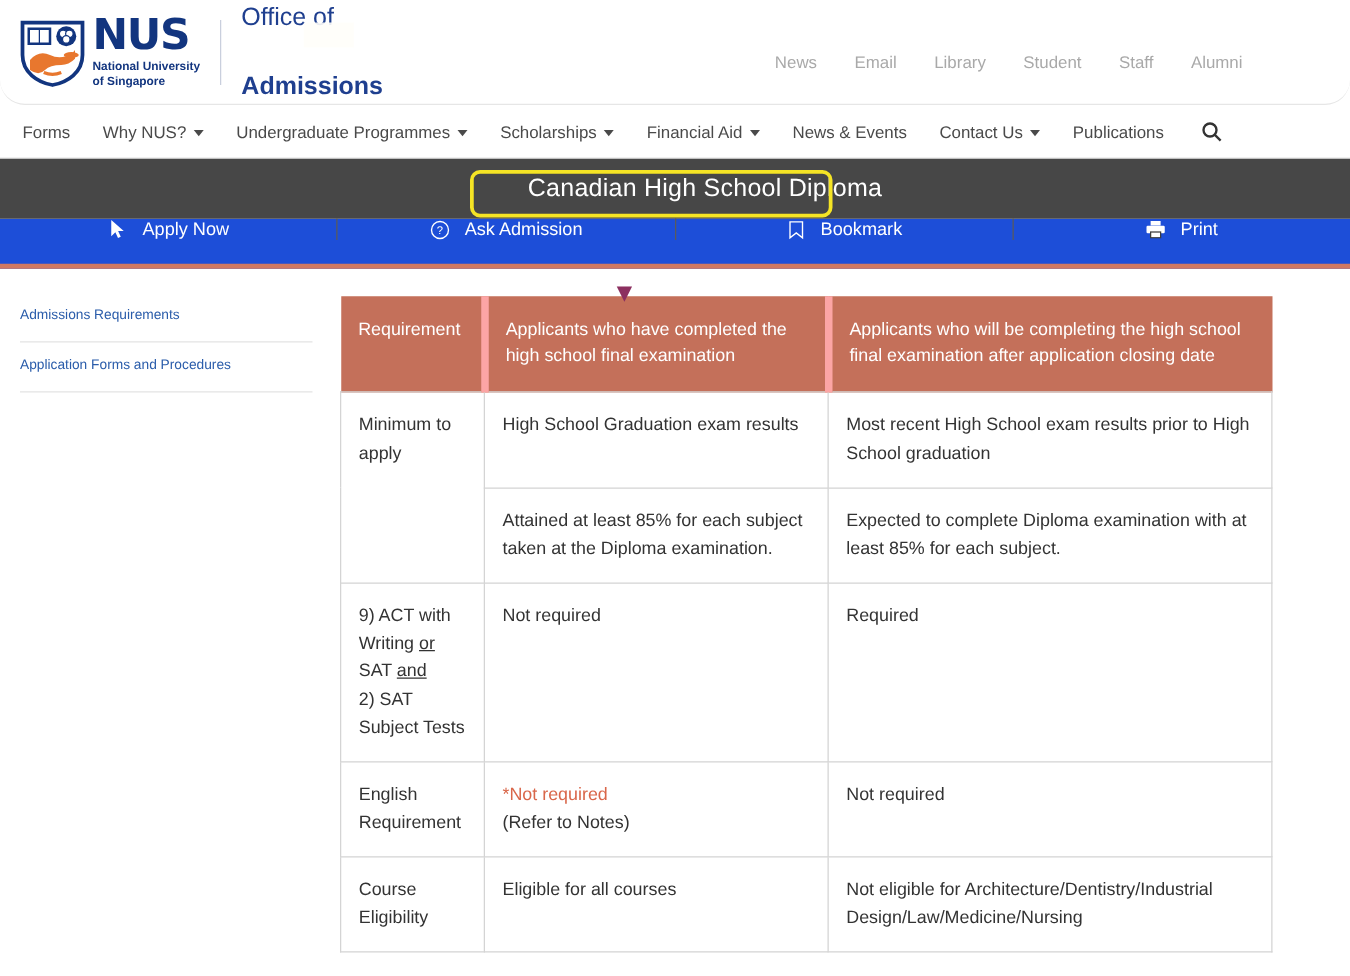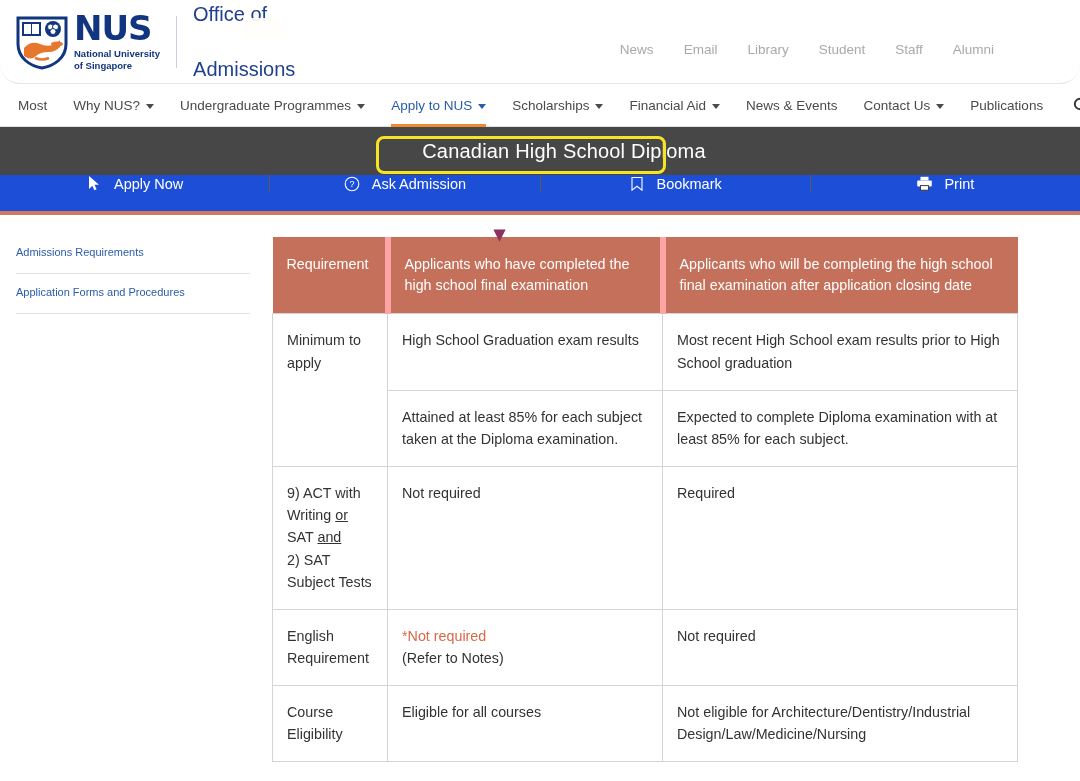--- a/index.html
+++ b/index.html
@@ -33,21 +33,21 @@
     color: #12357f; line-height: 1;
   }
   .nus-sub {
     font-size: 9.5px; color: #12357f; line-height: 1.25; margin-top: 3px;
     font-weight: bold;
   }
   .vbar { width: 1px; height: 52px; background: #c9cfdd; margin: 0 16px; }
   .office {
     color: #1f3f8f; font-size: 20px; line-height: 1.22; font-weight: 400;
   }
-  .office .l2 { font-weight: normal; margin-top: 30px; }
+  .office .l2 { font-weight: bold; margin-top: 30px; }
   .faint-artifact {
     position: absolute; left: 243px; top: 18px; width: 40px; height: 20px;
     background: #fffefa; opacity: .9;
   }
   .quicklinks {
     position: absolute; right: 86px; top: 42px;
     display: flex; gap: 30px;
   }
   .quicklinks a {
     color: #a9a9a9; font-size: 13.5px; text-decoration: none;
@@ -206,32 +206,28 @@
     <a>Email</a>
     <a>Library</a>
     <a>Student</a>
     <a>Staff</a>
     <a>Alumni</a>
   </div>
 </div>
 
 <div class="mainnav">
   <div class="navitem">
-    <span>Most</span>
+    <span>Forms</span>
   </div>
   <div class="navitem">
     <span>Why NUS?</span>
     <i class="caret"></i>
   </div>
   <div class="navitem">
     <span>Undergraduate Programmes</span>
-    <i class="caret"></i>
-  </div>
-  <div class="navitem active">
-    <span>Apply to NUS</span>
     <i class="caret"></i>
   </div>
   <div class="navitem">
     <span>Scholarships</span>
     <i class="caret"></i>
   </div>
   <div class="navitem">
     <span>Financial Aid</span>
     <i class="caret"></i>
   </div>

